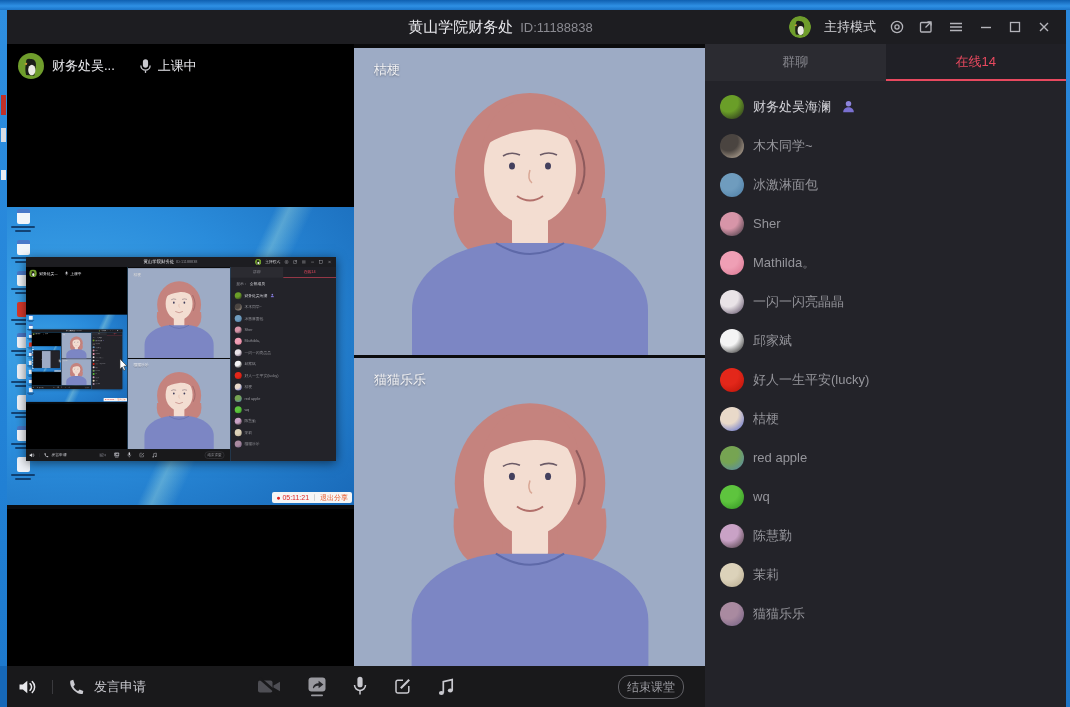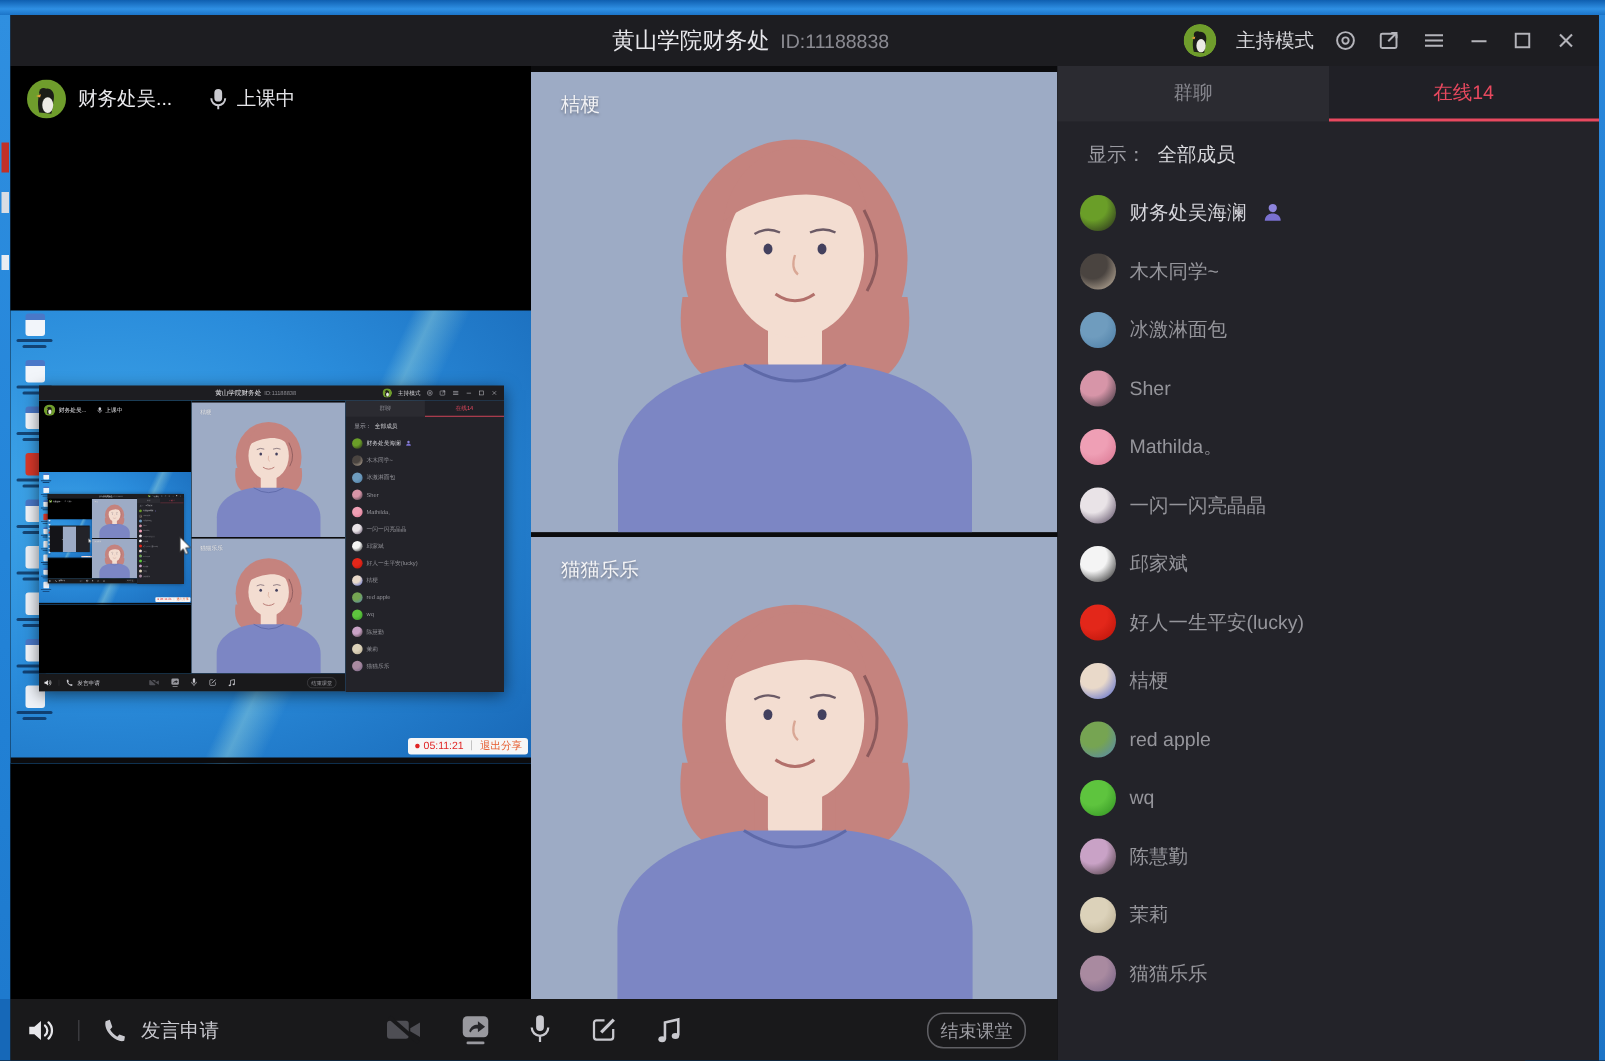--- a/index.html
+++ b/index.html
@@ -871,24 +871,20 @@
       </svg>
       <span class="feed-label">猫猫乐乐</span>
     </div>
   </div>
 
   <div class="right-panel">
     <div class="tabs">
       <div class="tab">群聊</div>
       <div class="tab active">在线14</div>
     </div>
-    <div class="filter-row">
-      <span class="filter-label">显示：</span>
-      <span class="filter-value">全部成员</span>
-    </div>
     <div class="member-list">
         <div class="member-row">
         <span class="member-avatar" style="background: radial-gradient(circle at 35% 30%, rgb(106, 158, 40) 0%, rgb(106, 158, 40) 42%, rgb(35, 37, 28) 100%);"></span>
         <span class="member-name host">财务处吴海澜</span>
         <svg class="host-badge" width="15" height="15" viewBox="0 0 24 24">
           <circle cx="12" cy="7.5" r="4.4" fill="#8d84dc"></circle>
           <path d="M3.5 21 c0-5.2 4.2-7.8 8.5-7.8 s8.5 2.6 8.5 7.8 z" fill="#7a70d0"></path>
         </svg>
       </div>
         <div class="member-row">

